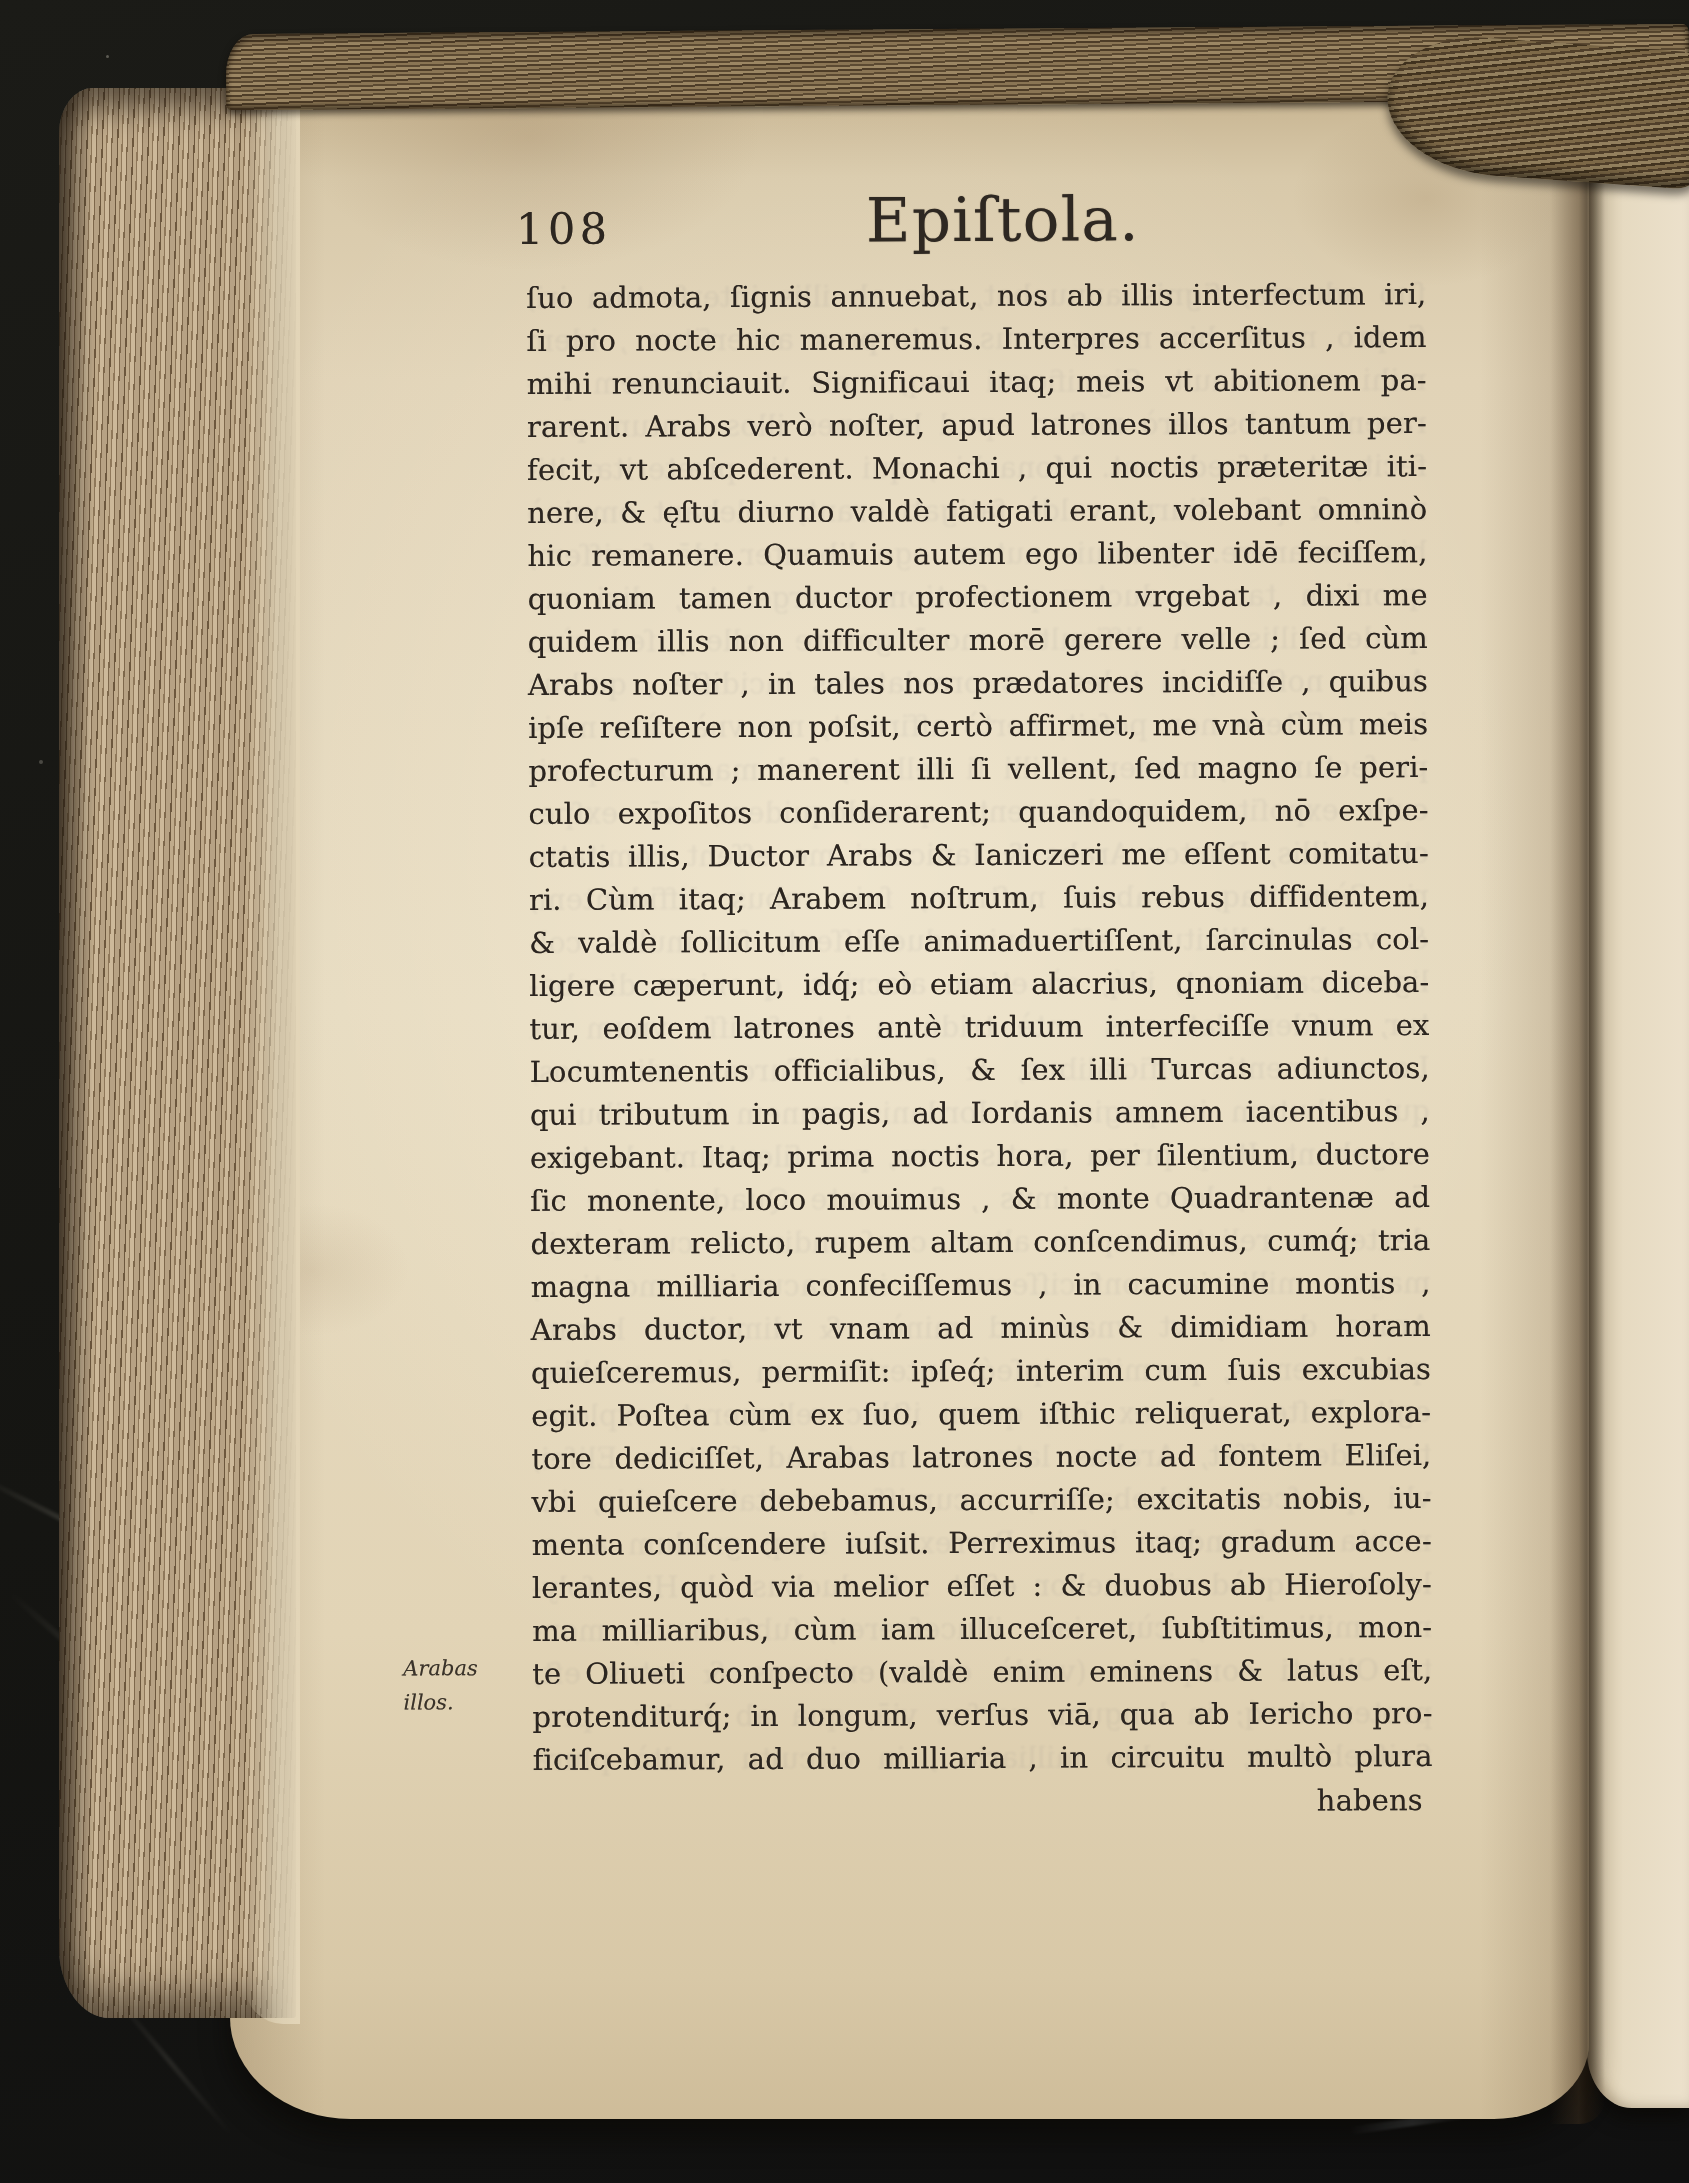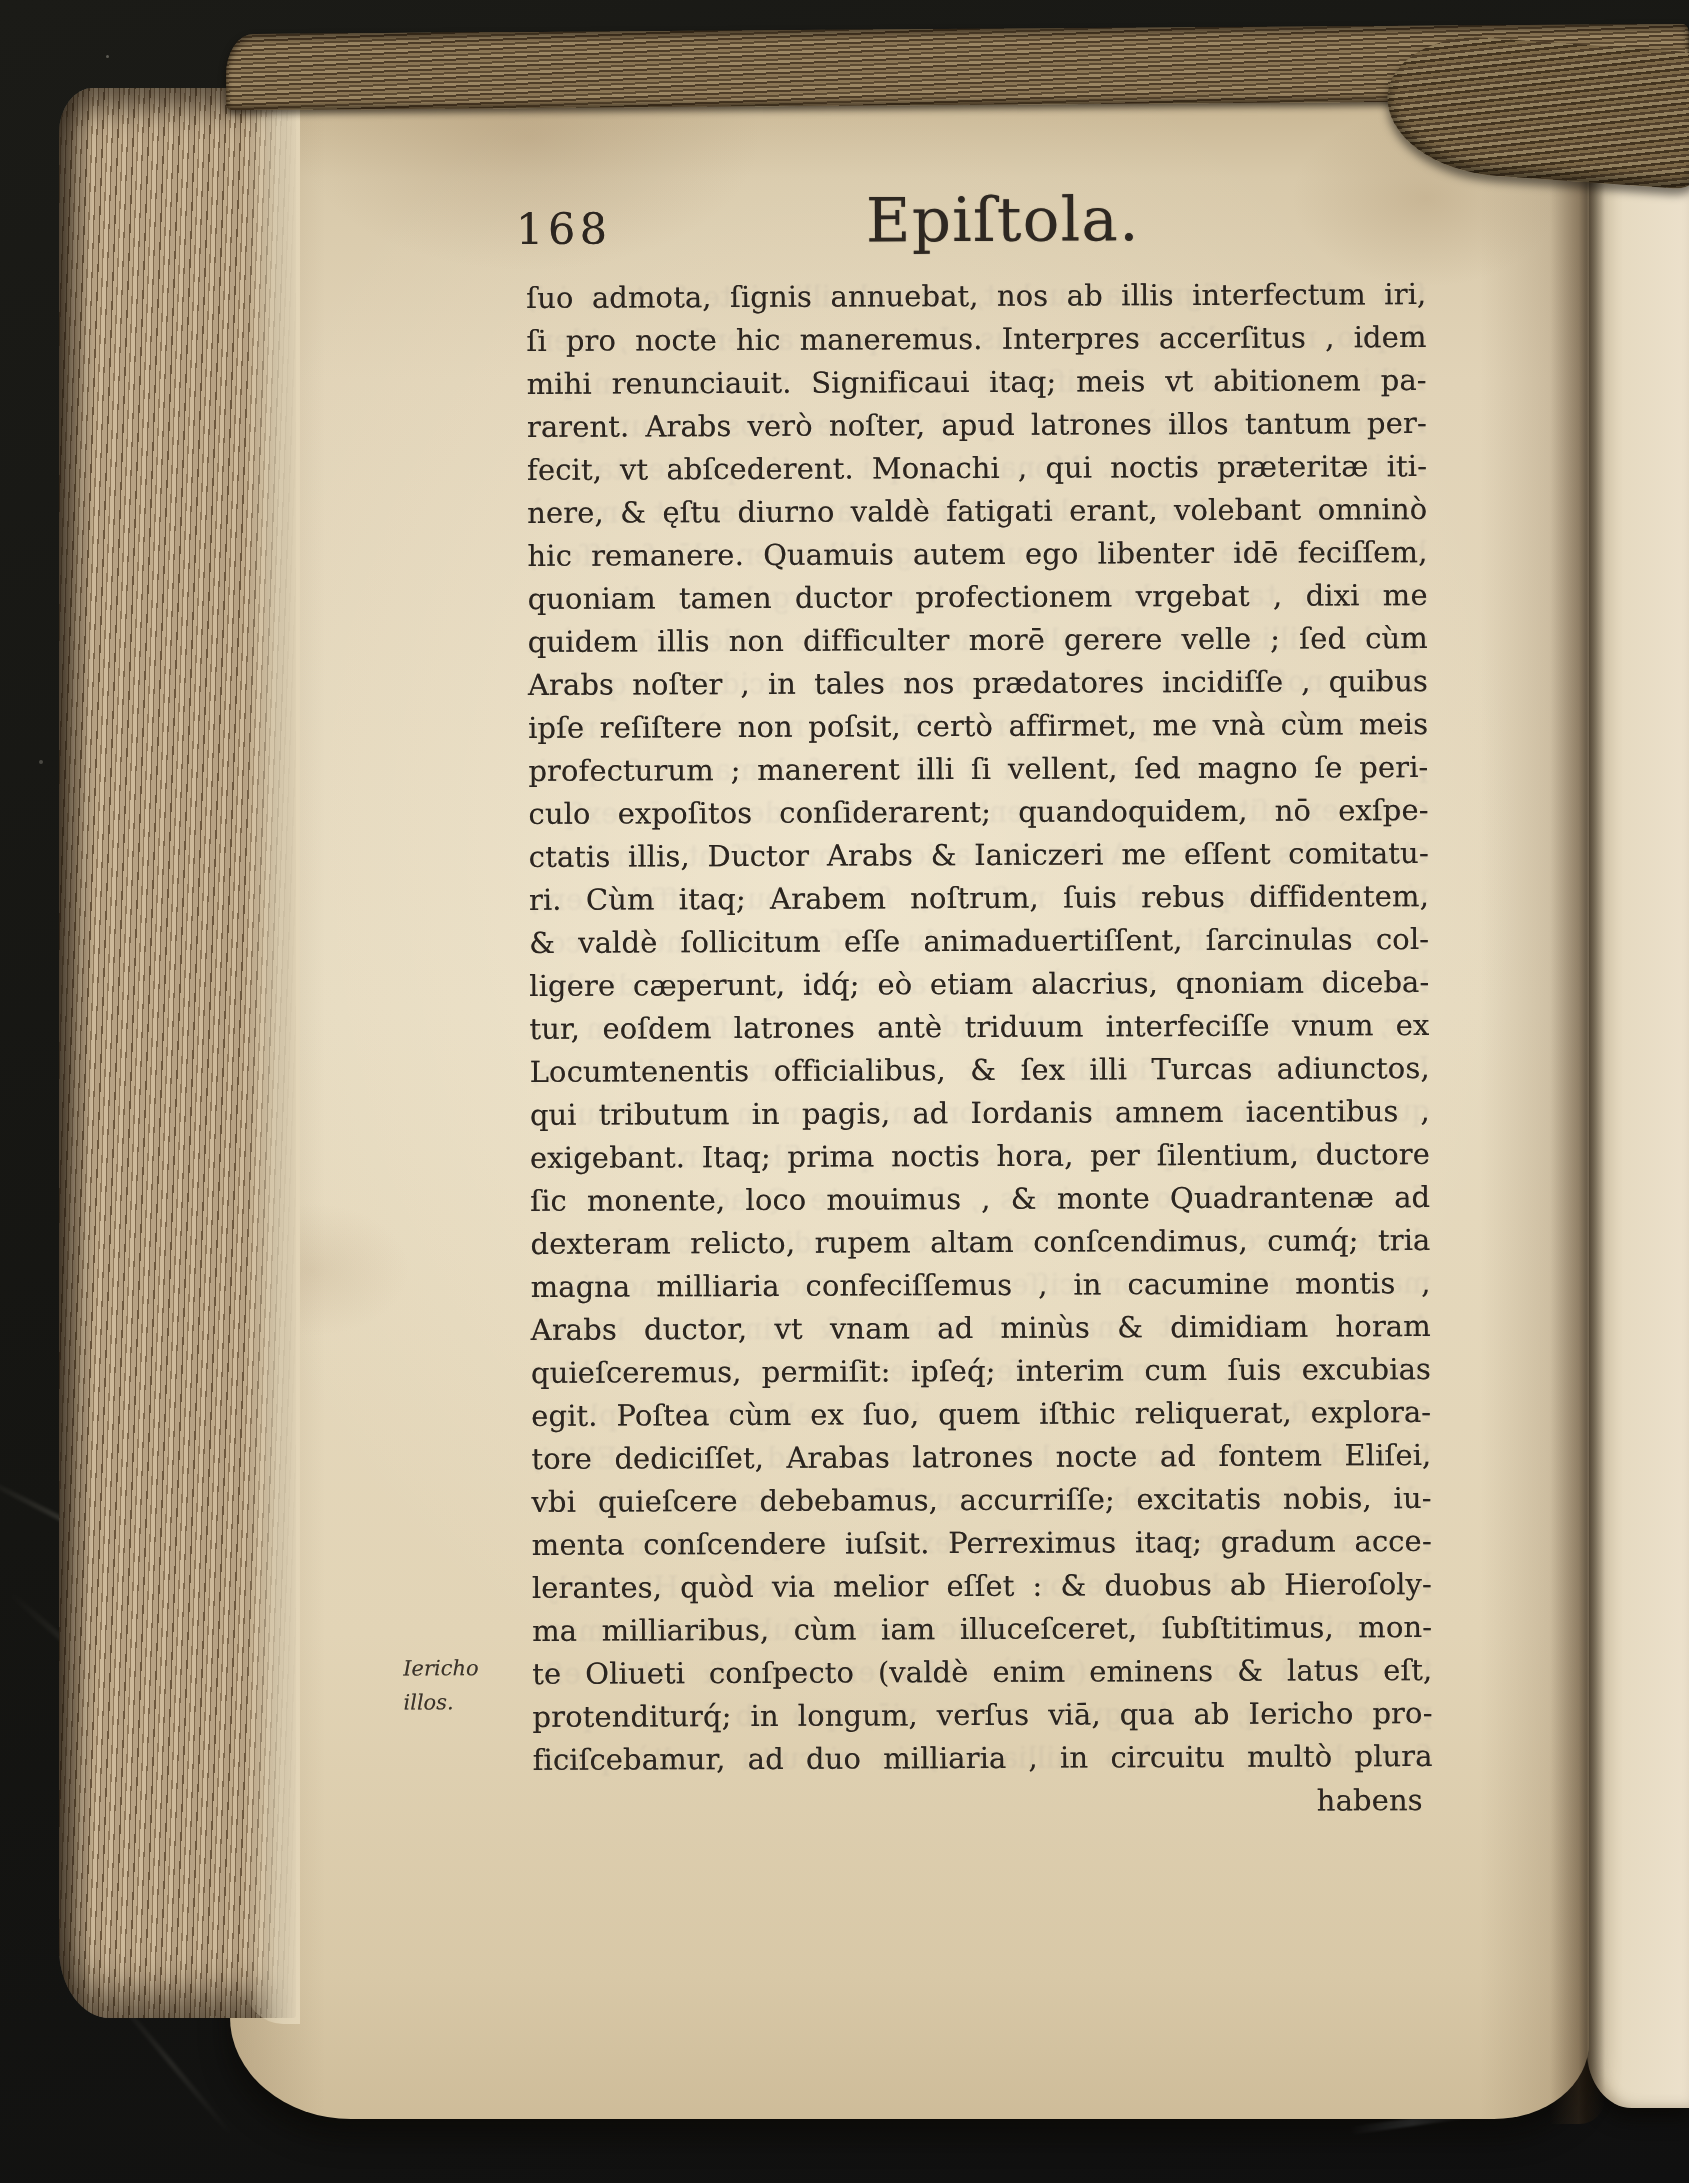--- a/index.html
+++ b/index.html
@@ -160,26 +160,26 @@
           <div class="text-line">tore dediciſſet, Arabas latrones nocte ad fontem Eliſei,</div>
           <div class="text-line">vbi quieſcere debebamus, accurriſſe; excitatis nobis, iu-</div>
           <div class="text-line">menta conſcendere iuſsit. Perreximus itaq; gradum acce-</div>
           <div class="text-line">lerantes, quòd via melior eſſet : &amp; duobus ab Hieroſoly-</div>
           <div class="text-line">ma milliaribus, cùm iam illuceſceret, ſubſtitimus, mon-</div>
           <div class="text-line">te Oliueti conſpecto (valdè enim eminens &amp; latus eſt,</div>
           <div class="text-line">protenditurq́; in longum, verſus viā, qua ab Iericho pro-</div>
           <div class="text-line">ficiſcebamur, ad duo  milliaria , in circuitu multò  plura</div>
         </div>
 
-      <div class="page-number">168</div>
+      <div class="page-number">108</div>
 
       <div class="running-title">Epiſtola.</div>
 
       <div class="margin-note">
-        <div>Iericho</div>
+        <div>Arabas</div>
         <div>illos.</div>
       </div>
 
       <div class="body-text">
         <div>
             <div class="text-line">ſuo admota, ſignis annuebat, nos ab illis interfectum iri,</div>
             <div class="text-line">ſi pro nocte hic maneremus.  Interpres accerſitus , idem</div>
             <div class="text-line">mihi renunciauit. Significaui itaq; meis vt abitionem pa-</div>
             <div class="text-line">rarent. Arabs verò noſter, apud latrones illos tantum per-</div>
             <div class="text-line">fecit, vt abſcederent.  Monachi , qui noctis præteritæ iti-</div>

